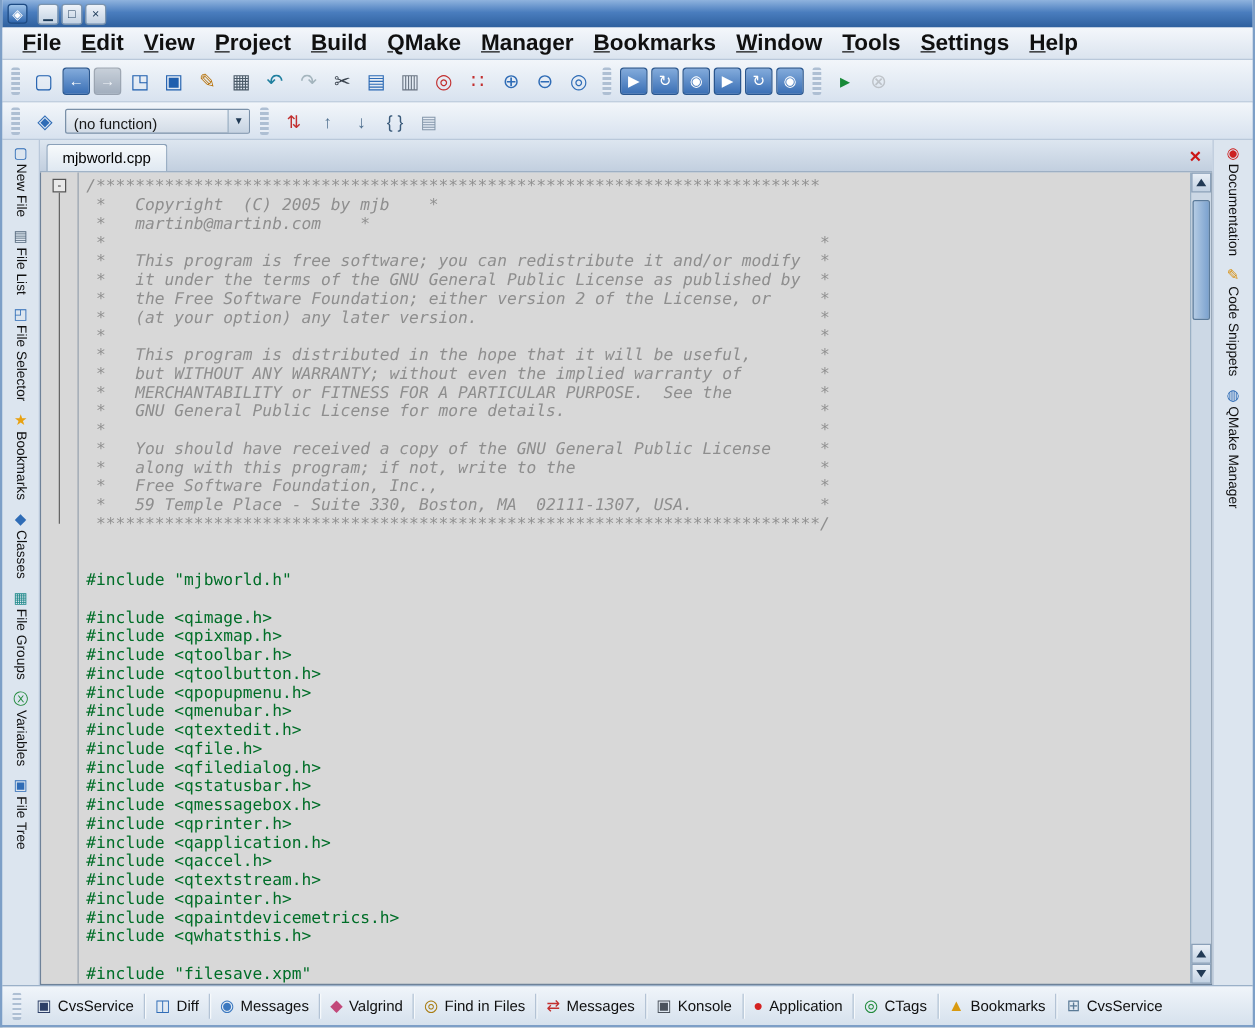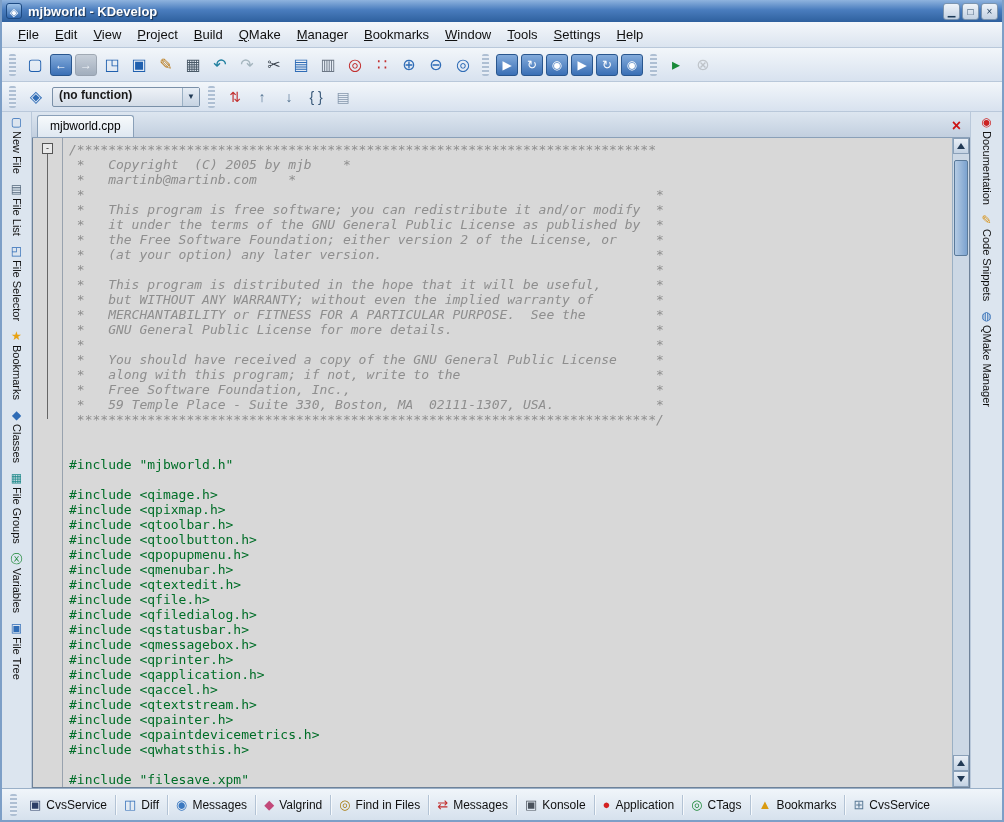--- a/index.html
+++ b/index.html
@@ -15,37 +15,37 @@
   .app-icon { width:16px; height:16px; border-radius:3px; color:#fff; font-size:11px; line-height:16px; text-align:center;
               background:linear-gradient(#9ec3ea,#2f66ad); border:1px solid #1d4a82; }
   .title-text { flex:1; color:#fff; font-weight:bold; font-size:13px; text-shadow:1px 1px 1px rgba(0,0,0,.55); }
   .win-btn { width:17px; height:17px; margin-left:2px; display:flex; align-items:center; justify-content:center;
              font-size:10px; color:#1c3least; color:#1c3a58; background:linear-gradient(#eef3f9,#c2d1e2);
              border:1px solid #7b94ae; border-radius:3px; }
 
   
   .menubar { height:26px; flex:none; display:flex; align-items:center; padding:0 8px;
              background:linear-gradient(#f4f7fb,#dbe4ef); border-bottom:1px solid #b9c8da; }
-  .menu-item { padding:3px 8px; font-size:13px; color:#101010; display:inline-block; }
+  .menu-item { padding:3px 8px; font-size:18px; color:#101010; display:inline-block;font-weight:bold; }
   .menu-item::first-letter { text-decoration:underline; }
 
   
   .toolbar { flex:none; display:flex; align-items:center; background:linear-gradient(#f2f6fa,#d8e2ef);
              border-bottom:1px solid #b9c8da; }
   .toolbar1 { height:34px; padding:0 3px; gap:3px; }
   .toolbar2 { height:30px; padding:0 3px; gap:4px; }
   .tb-handle { width:7px; height:22px; margin:0 4px; border-radius:2px;
                background:repeating-linear-gradient(180deg,#aebfd3 0 2px, #e8eef6 2px 4px); }
   .tb-icon { width:24px; height:24px; display:flex; align-items:center; justify-content:center;
              font-size:16px; border-radius:3px; color:#2f6cb6; }
   .tb-icon.boxed { width:22px; height:22px; font-size:12px; color:#fff;
                    background:linear-gradient(#83abdb,#3a6fb5); border:1px solid #29568e; }
   .tb-icon.dis { opacity:.45; filter:grayscale(70%); }
-  .combo { width:148px; height:20px; display:flex; align-items:flex-start; font-size:12px;
-           background:linear-gradient(#eef2f7,#d3dce7); border:1px solid #7a90a8; border-radius:2px;font-weight:bold; }
+  .combo { width:148px; height:20px; display:flex; align-items:flex-end; font-size:12px;
+           background:linear-gradient(#eef2f7,#d3dce7); border:1px solid #7a90a8; border-radius:2px; }
   .combo-text { flex:1; padding:0 6px; color:#1a1a1a; white-space:nowrap; overflow:hidden; }
   .combo-arrow { width:17px; align-self:stretch; display:flex; align-items:center; justify-content:center;
                  border-left:1px solid #9ab0c4; font-size:8px; color:#203a55;
                  background:linear-gradient(#e6edf5,#c6d3e2); }
 
   
   .main { flex:1; min-height:0; display:flex; }
   .side { flex:none; background:#dce5ef; display:flex; flex-direction:column; align-items:center;
           padding-top:3px; gap:8px; }
   .side.left { width:30px; border-right:1px solid #b9c8da; }
@@ -90,21 +90,20 @@
   .bb-icon { font-size:13px; line-height:13px; }
   .bb-sep { width:1px; height:20px; background:#b3c3d5; box-shadow:1px 0 0 #f6f9fc; }
 </style>
 </head>
 <body>
 
 <div class="window">
 
   <div class="titlebar">
     <div class="app-icon">◈</div>
-    <div class="title-text">mjbworld - KDevelop</div>
     <div style="display:flex;">
         <div class="win-btn">▁</div>
         <div class="win-btn">□</div>
         <div class="win-btn">×</div>
       </div>
   </div>
 
   <div class="menubar">
       <div class="menu-item">File</div>
       <div class="menu-item">Edit</div>

